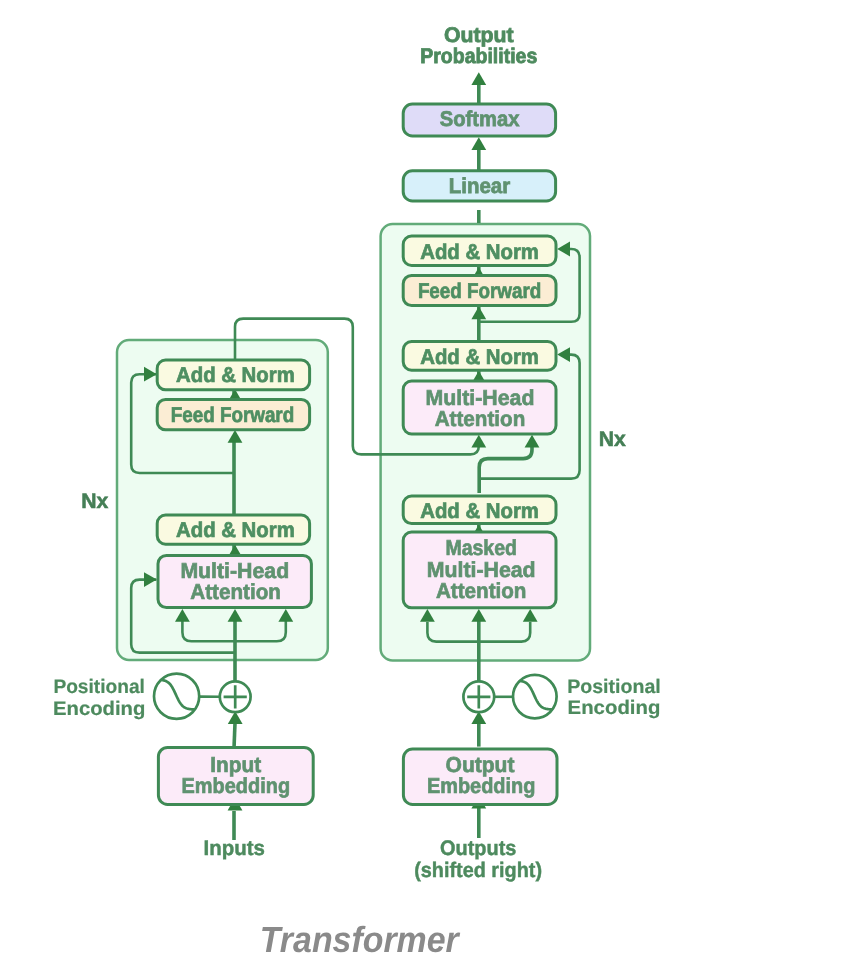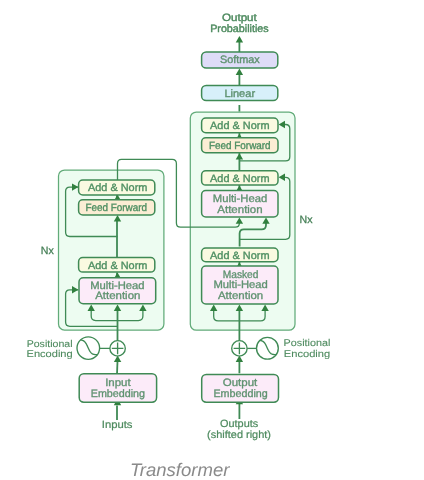--- a/index.html
+++ b/index.html
@@ -1,21 +1,21 @@
 <!DOCTYPE html>
 <html><head>
 <meta charset="utf-8">
 <title>Transformer</title>
 <style>
   html,body{margin:0;padding:0;background:#ffffff;}
   body{width:424px;height:480px;overflow:hidden;
        font-family:"Liberation Sans","DejaVu Sans",sans-serif;
        -webkit-font-smoothing:antialiased;text-rendering:geometricPrecision;}
   svg text{-webkit-font-smoothing:antialiased;}
-  #diagram{will-change:opacity;}
+  #diagram{will-change:opacity;font-weight:bold;}
   #diagram{position:absolute;left:0;top:0;width:424px;height:480px;}
 </style>
 </head>
 <body>
 
 <div id="diagram">
 <svg id="svgroot" width="424" height="480" viewBox="0 0 424 480" xmlns="http://www.w3.org/2000/svg">
   <defs>
     <marker id="ah" markerWidth="9" markerHeight="9" refX="4.2" refY="4.5" orient="auto" markerUnits="userSpaceOnUse">
       <path d="M0.6,8.6 L4.2,0.4 L7.8,8.6 L4.2,6.6 Z" fill="#2f7d43"></path>

